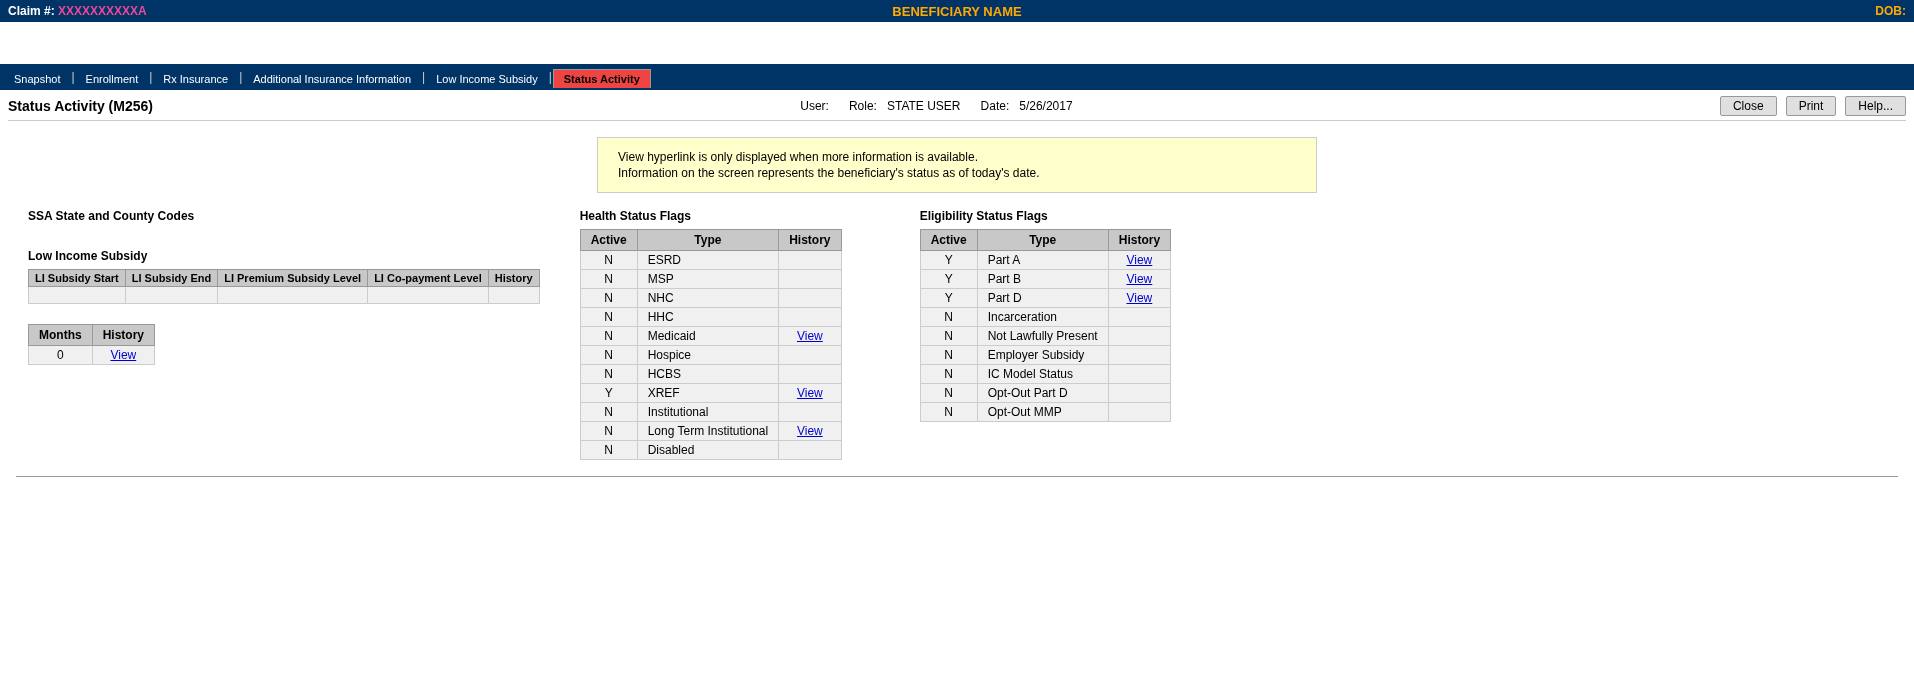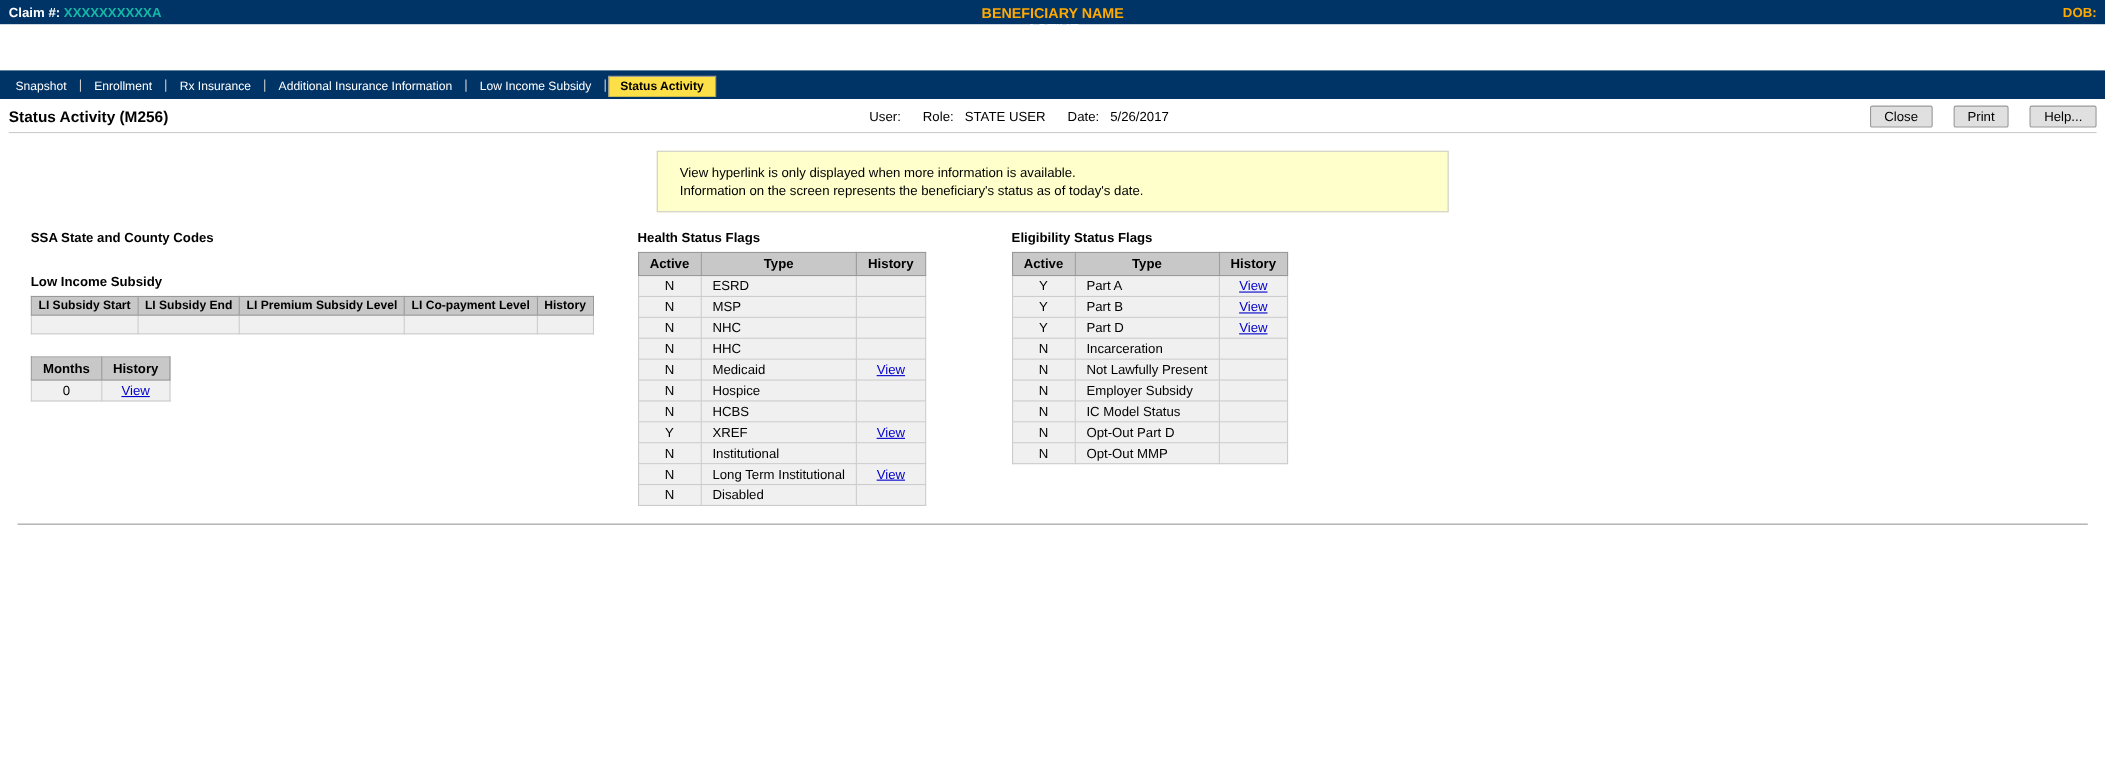--- a/index.html
+++ b/index.html
@@ -41,21 +41,21 @@
       padding: 3px 10px;
       font-size: 11px;
       cursor: pointer;
       color: #fff;
       background: transparent;
       border: none;
       text-decoration: none;
     }
     .nav-tab-separator { color: #ccc; padding: 0 1px; line-height: 22px; }
     .nav-tab.active {
-      background: #fde047;
+      background: #ef4444;
       color: #000;
       font-weight: bold;
       border: 1px solid #999;
       border-bottom: none;
     }
 
     
     .page-content {
       padding: 6px 8px;
     }
@@ -64,21 +64,21 @@
     .page-header-row {
       display: flex;
       justify-content: space-between;
       align-items: center;
       margin-bottom: 6px;
       border-bottom: 1px solid #ccc;
       padding-bottom: 4px;
     }
     .page-title { font-weight: bold; font-size: 14px; }
     .page-header-meta { display: flex; gap: 20px; font-size: 12px; }
-    .page-header-buttons { display: flex; gap: 19px; }
+    .page-header-buttons { display: flex; gap: 9px; }
     .btn {
       padding: 2px 12px;
       font-size: 12px;
       cursor: pointer;
       background: #e0e0e0;
       border: 1px solid #999;
       border-radius: 2px;
     }
 
     
@@ -136,21 +136,21 @@
       margin: 16px 8px 0 8px;
     }
   </style>
 </head>
 <body>
 
 <div class="header">
   <div class="header-top">
     <div>
       <span style="color:#fff;font-weight:bold;">Claim #:</span>
-      <span style="color:#14b8a6;font-weight:bold;">XXXXXXXXXXA</span>
+      <span style="color:#ec4899;font-weight:bold;">XXXXXXXXXXA</span>
     </div>
     <div class="beneficiary-name-center">
       <div class="beneficiary-name-label">BENEFICIARY NAME</div>
       <div class="beneficiary-status">ACTIVE</div>
     </div>
     <div style="text-align:right; color:#ffaa00; font-size:12px;">
       <span style="font-weight:bold;">DOB:</span>
     </div>
   </div>
 </div>

